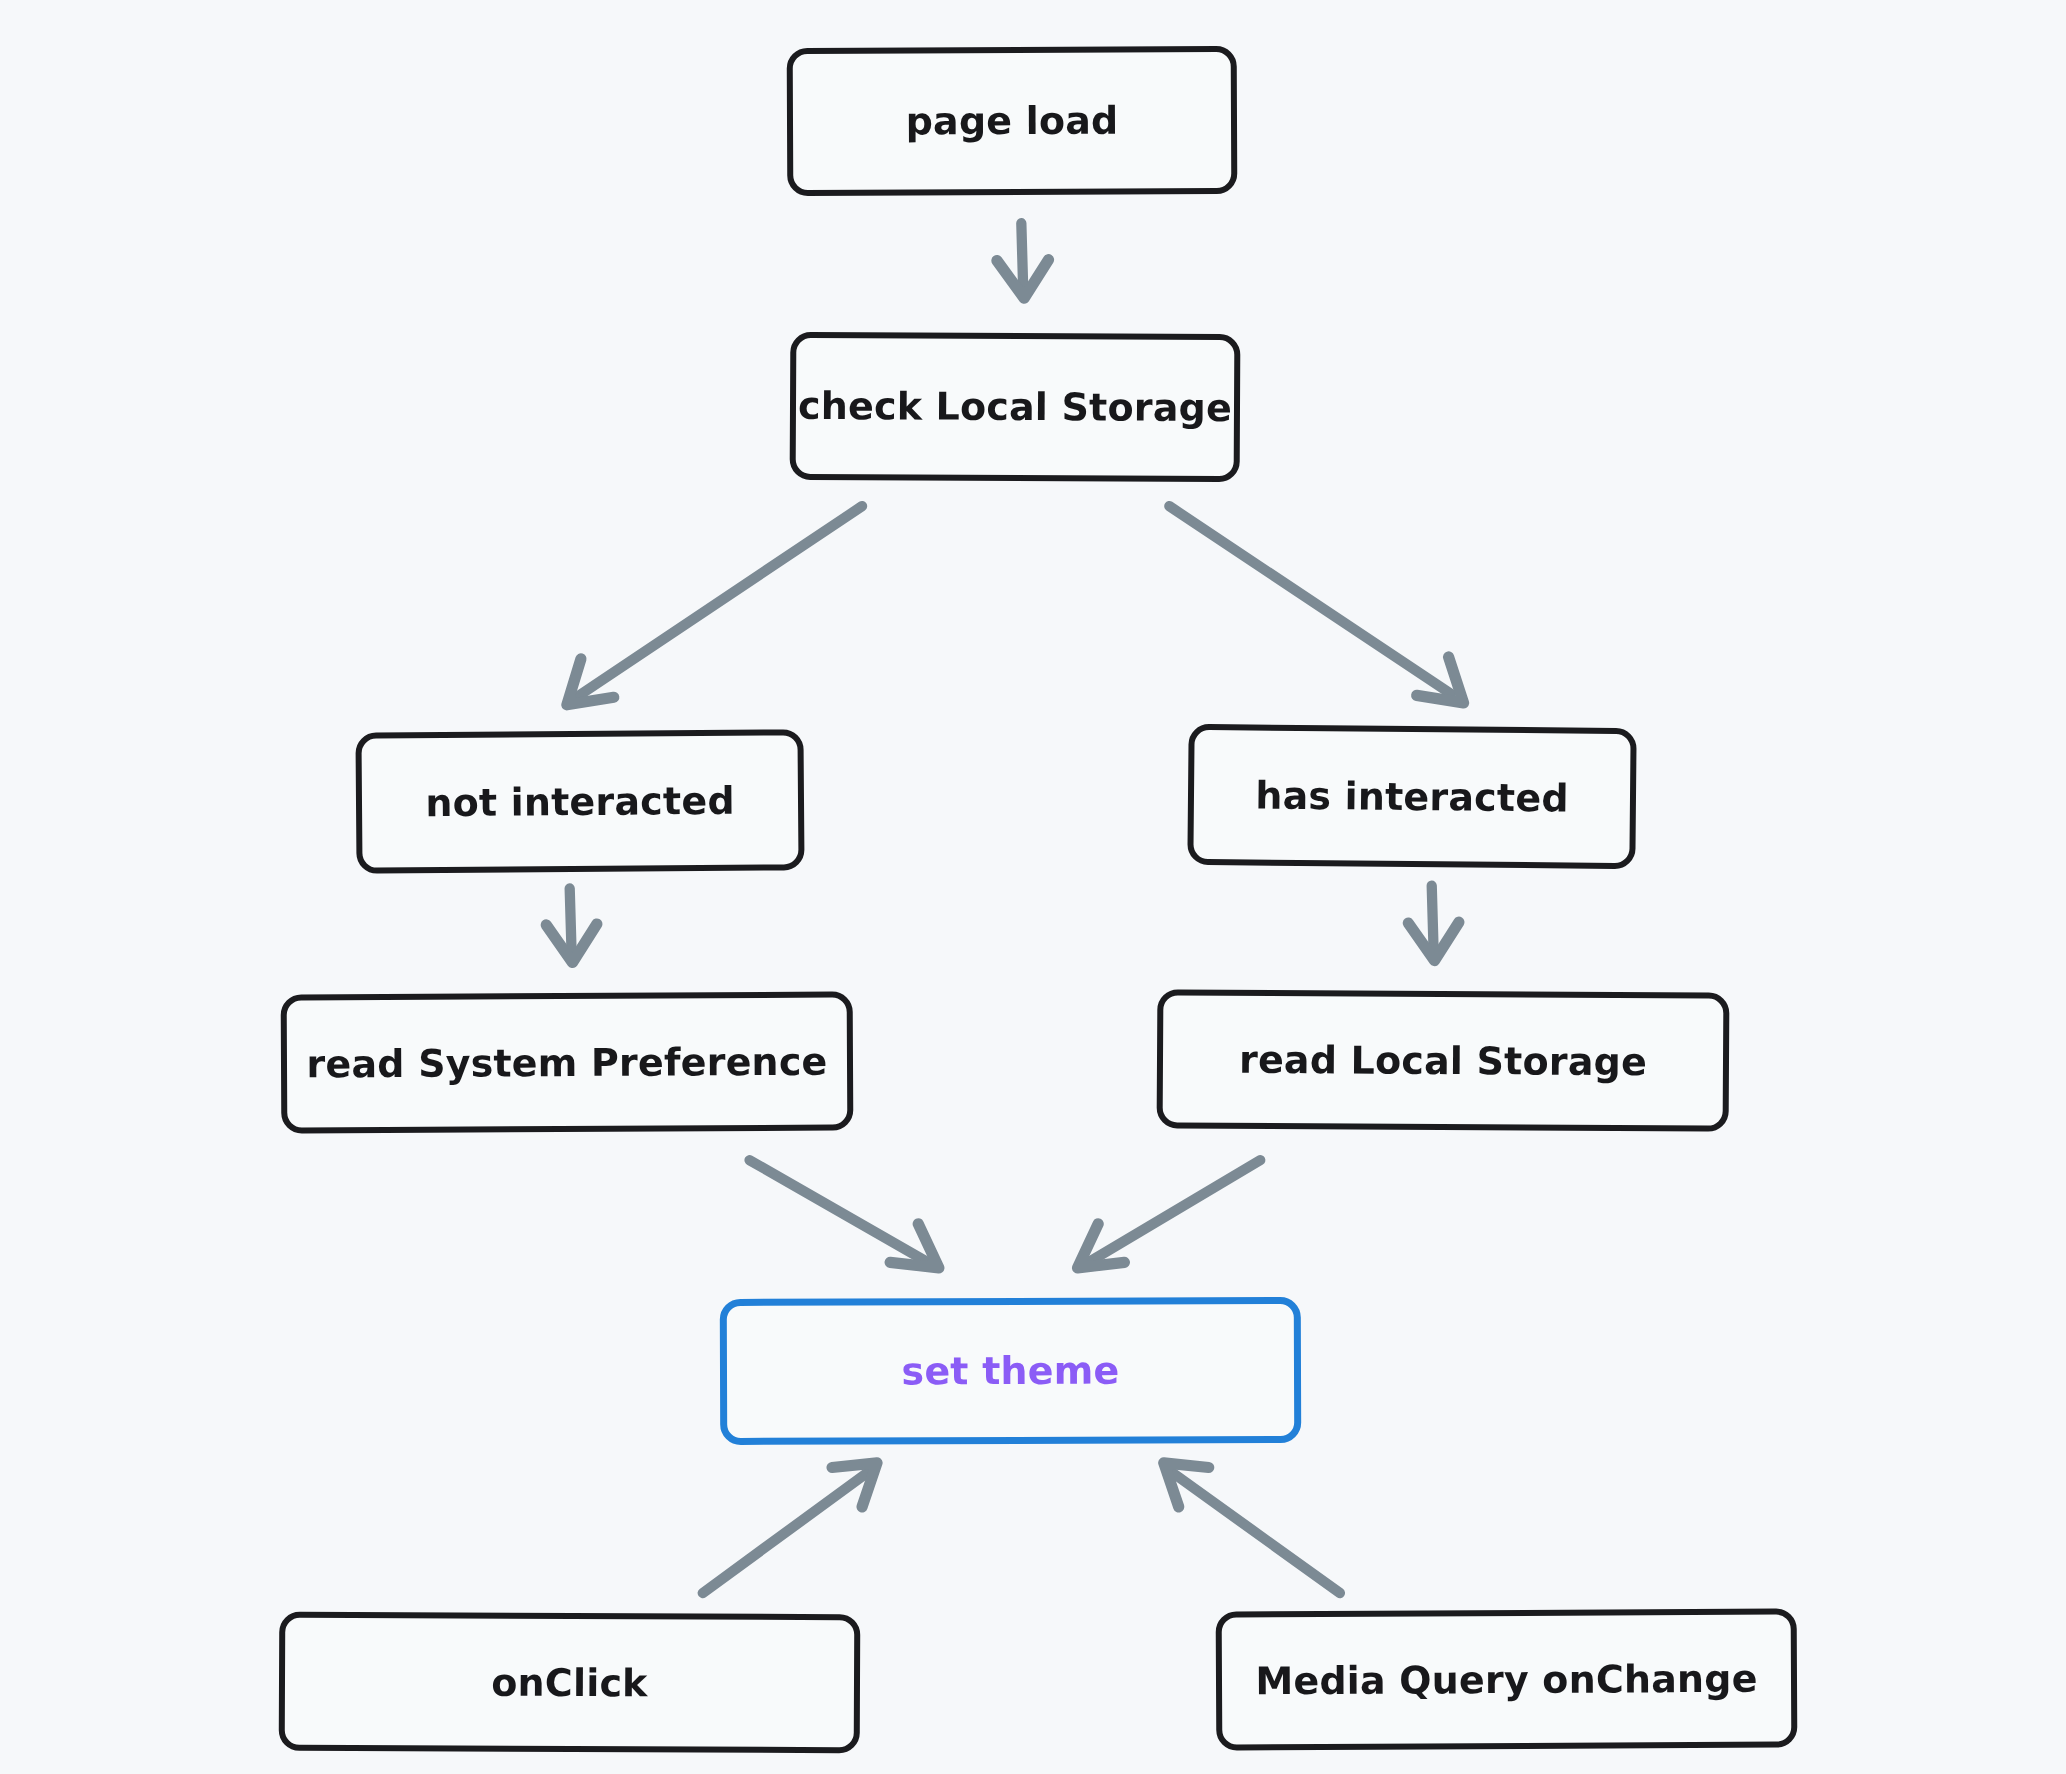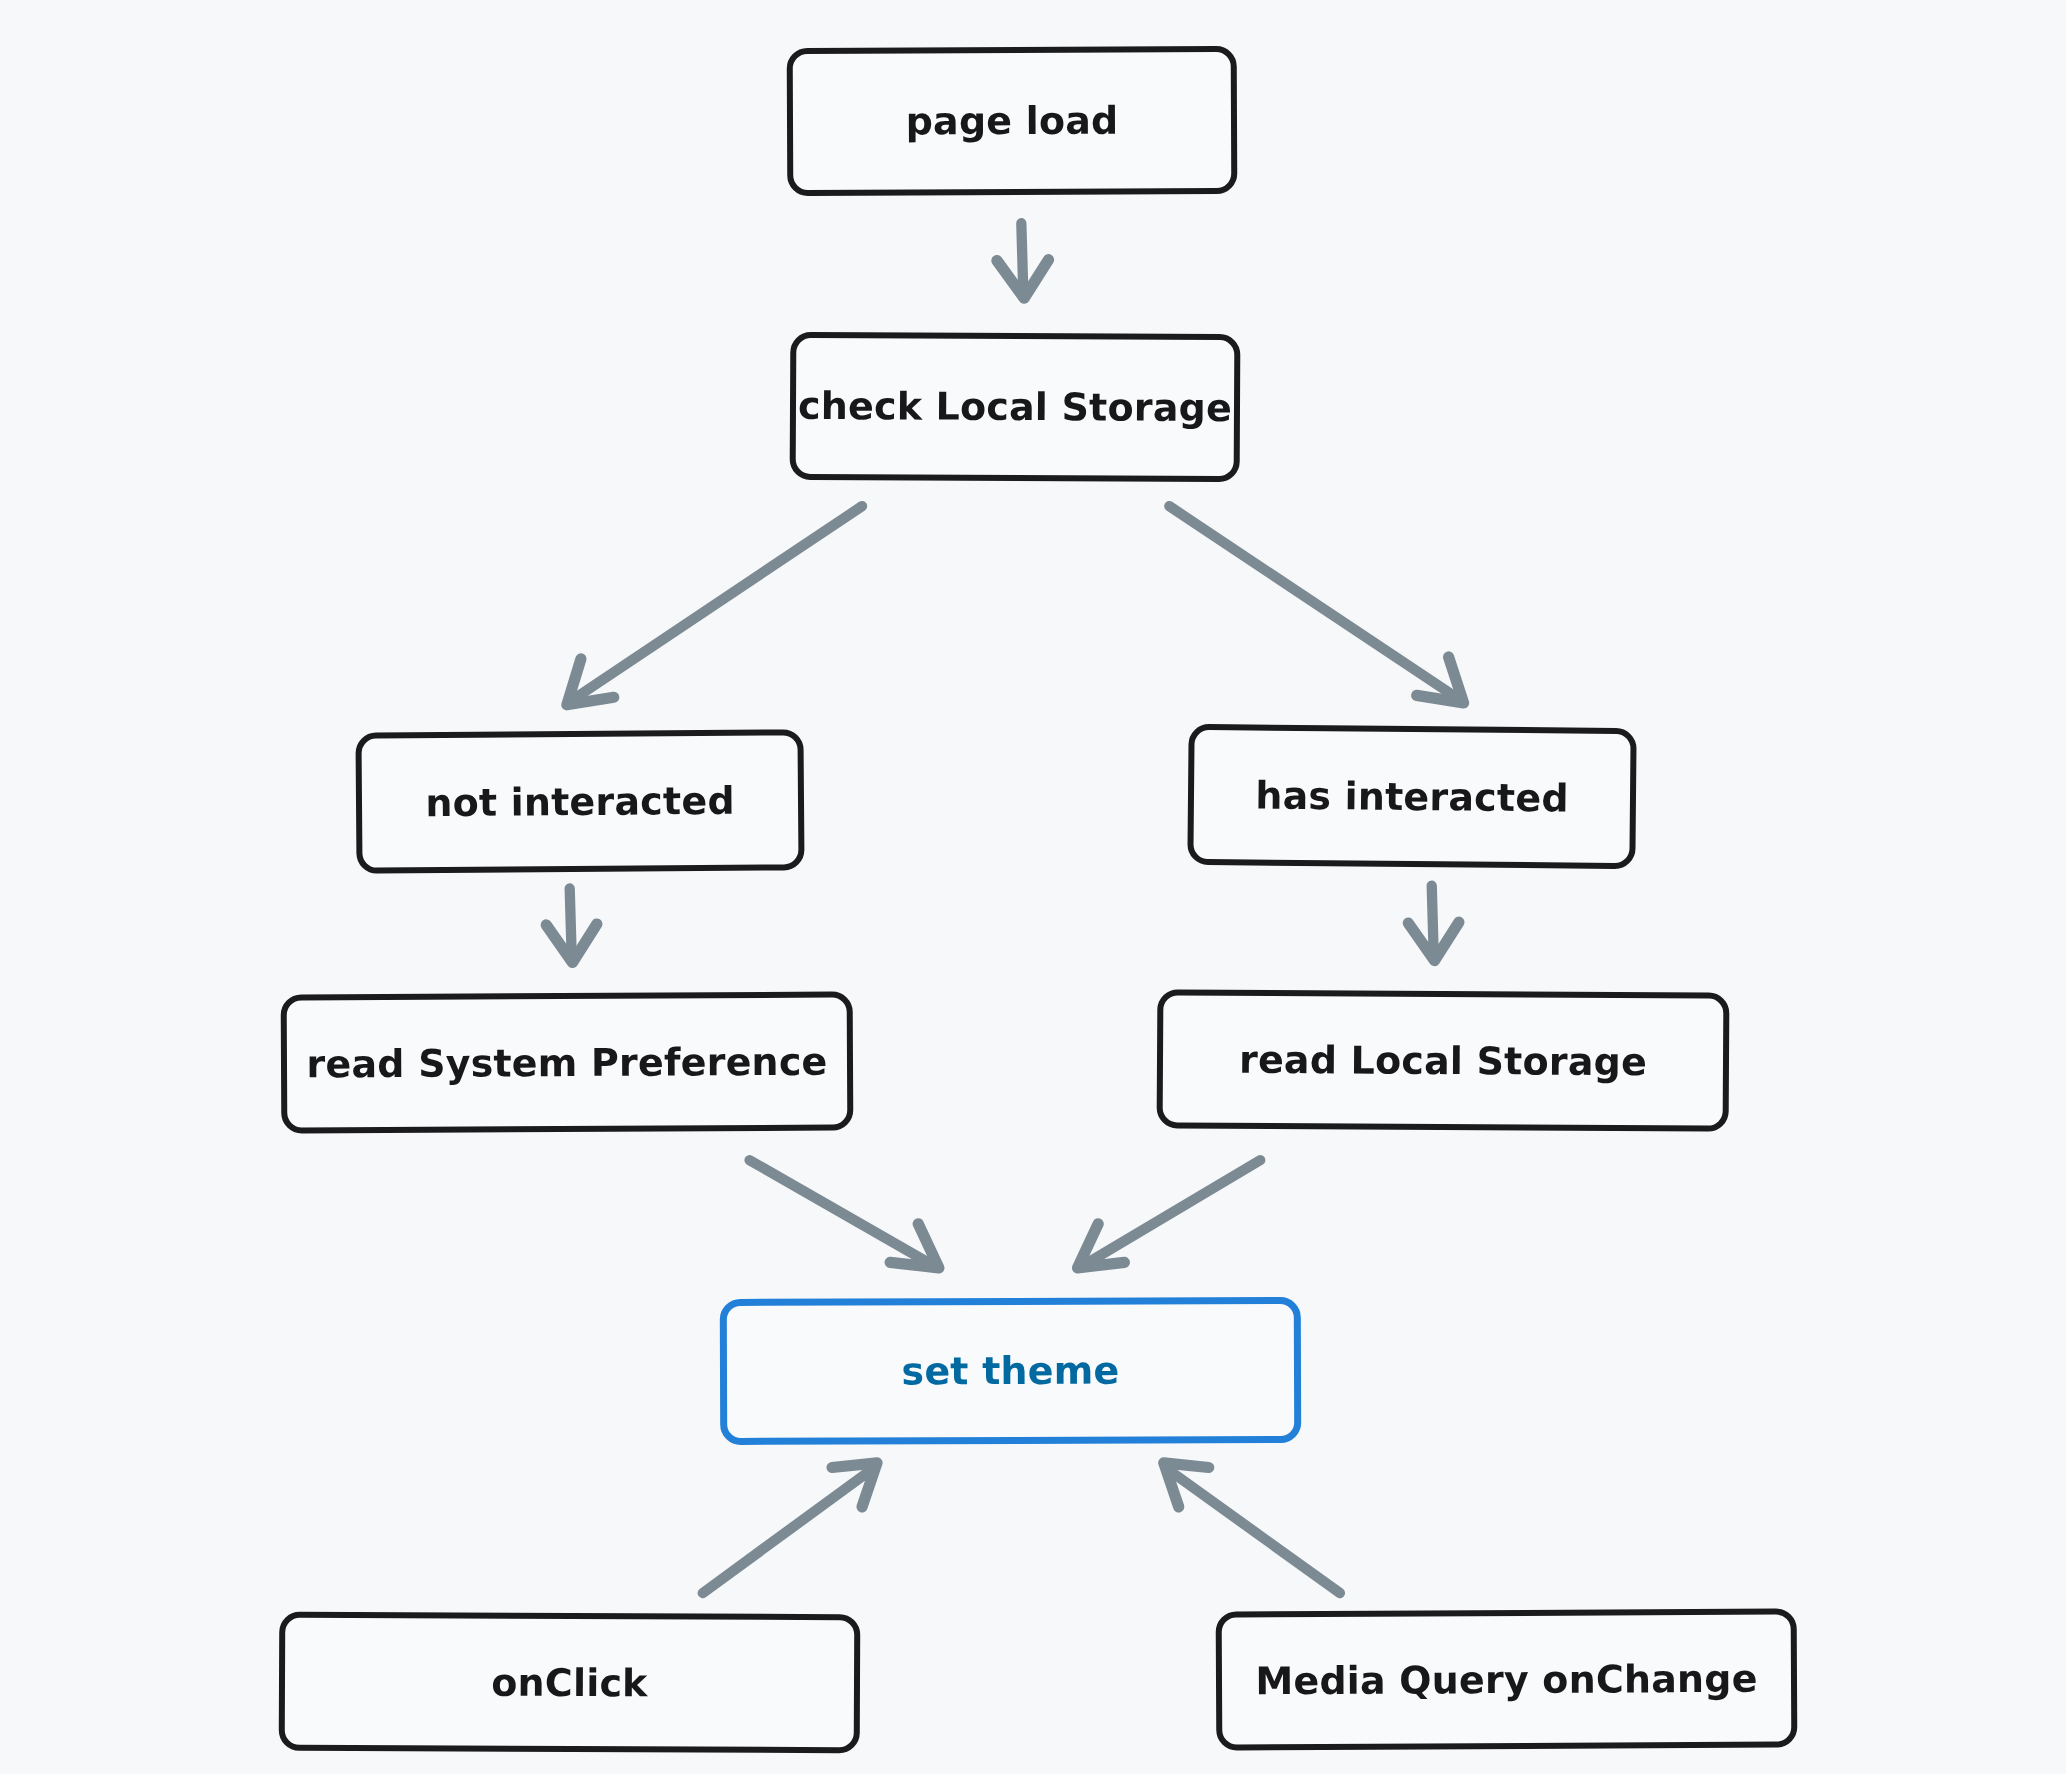--- a/index.html
+++ b/index.html
@@ -60,21 +60,21 @@
   #node-check-storage  { left: 790px;  top: 333px;  width: 450px;  height: 148px; transform: rotate(0.3deg); }
   #node-not-interacted { left: 356px;  top: 731px;  width: 448px;  height: 141px; transform: rotate(-0.45deg); }
   #node-has-interacted { left: 1188px; top: 726px;  width: 448px;  height: 141px; transform: rotate(0.55deg); }
   #node-read-system    { left: 281px;  top: 993px; width: 572px;  height: 139px; transform: rotate(-0.3deg); }
   #node-read-local     { left: 1157px; top: 991px; width: 572px;  height: 139px; transform: rotate(0.35deg); }
   #node-set-theme      { left: 720px;  top: 1298px; width: 581px;  height: 146px;
                          border-color: #2280d8; border-width: 7.5px; transform: rotate(-0.2deg); }
   #node-onclick        { left: 279px;  top: 1613px; width: 581px;  height: 139px; transform: rotate(0.25deg); }
   #node-media-query    { left: 1216px; top: 1610px; width: 581px;  height: 139px; transform: rotate(-0.3deg); }
 
-  #node-set-theme .node-label { color: #0369a1; }
+  #node-set-theme .node-label { color: #8b5cf6; }
 </style>
 </head>
 <body>
 
 <div id="canvas">
 
   <svg class="edges-layer" viewBox="0 0 2206 1894" width="2067" height="1775" xmlns="http://www.w3.org/2000/svg">
 
     <g>
       <path d="M 1090 238 L 1092 308" stroke="#7c8a94" stroke-width="11" stroke-linecap="round" fill="none"></path>

